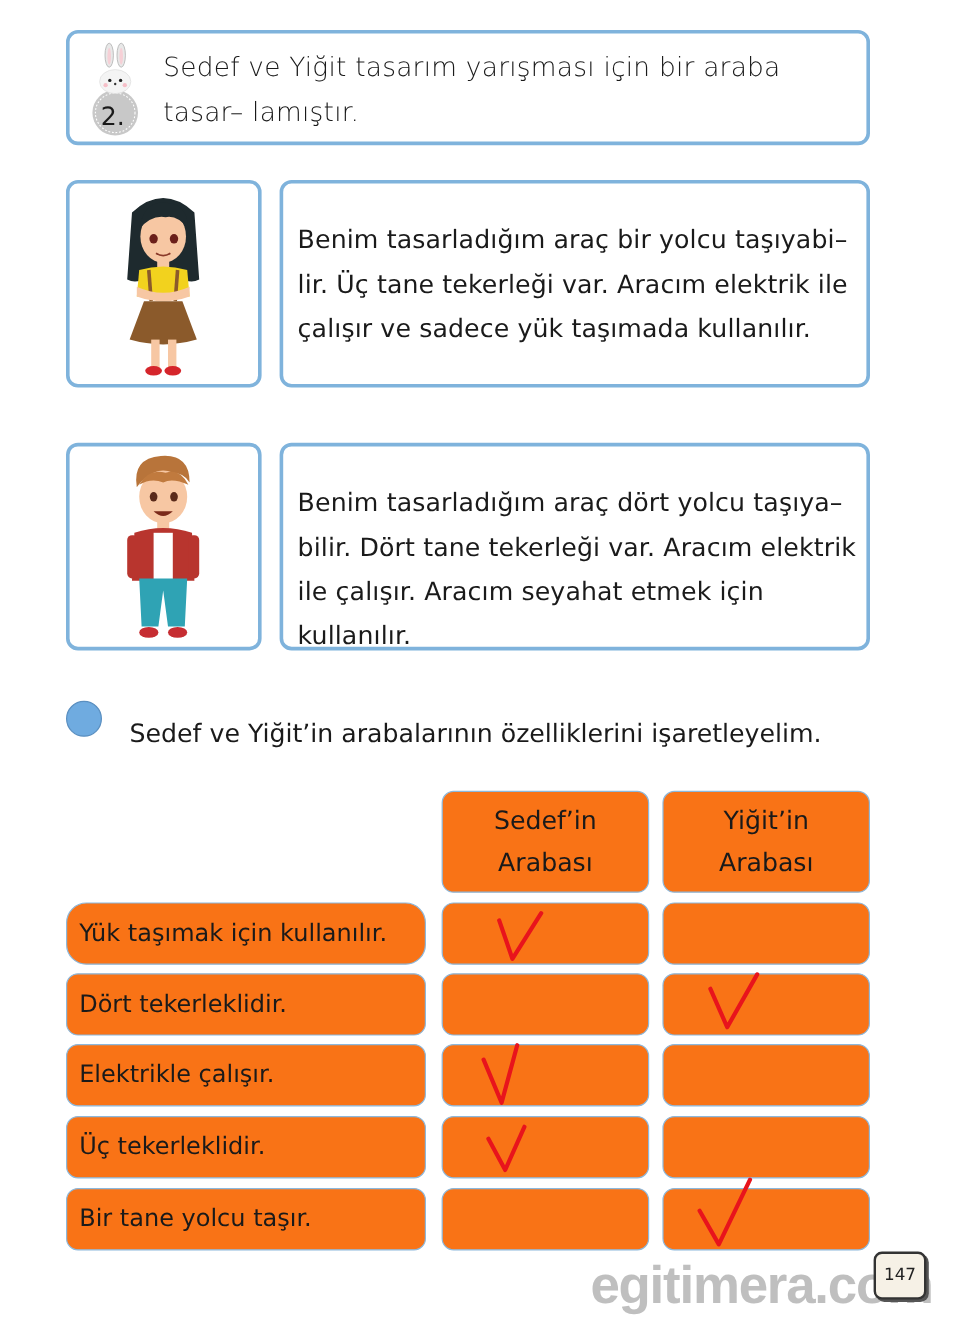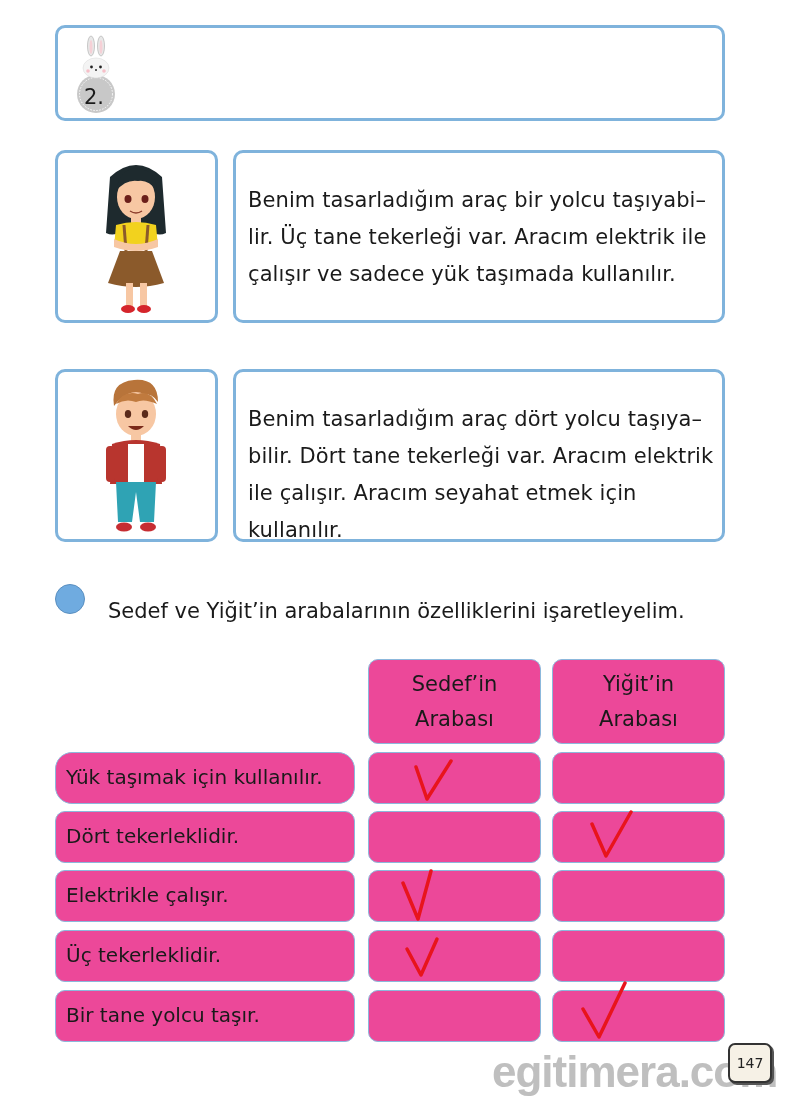--- a/index.html
+++ b/index.html
@@ -9,21 +9,21 @@
   .box {
     position: absolute;
     border: 3px solid #7fb3dc;
     border-radius: 10px;
     background: #ffffff;
   }
   .thin {
     position: absolute;
     border: 1.5px solid #8cb8dc;
     border-radius: 10px;
-    background: #ec4899;
+    background: #f97316;
   }
 
   
   #q-box { left: 55px; top: 25px; width: 670px; height: 96px; }
   #q-badge { position: absolute; left: 16px; top: 6px; width: 46px; height: 82px; }
   #q-text {
     position: absolute; left: 78px; top: 10px; width: 580px;
     font-size: 22px; line-height: 38px; font-weight: 300; letter-spacing: 0.2px;
   }
 
@@ -84,20 +84,21 @@
     <circle cx="22" cy="60" r="19" fill="#c8c8c8"></circle>
     <circle cx="22" cy="60" r="16.5" fill="none" stroke="#fff" stroke-width="0.9" stroke-dasharray="1.5 1.5"></circle>
     <ellipse cx="22" cy="34" rx="13" ry="10" fill="#f4f4f4" stroke="#ddd" stroke-width="0.6"></ellipse>
     <circle cx="17.5" cy="33" r="1.4" fill="#222"></circle>
     <circle cx="26.5" cy="33" r="1.4" fill="#222"></circle>
     <circle cx="22" cy="36" r="1" fill="#333"></circle>
     <circle cx="14" cy="37" r="1.8" fill="#f6bfc8"></circle>
     <circle cx="30" cy="37" r="1.8" fill="#f6bfc8"></circle>
     <text x="20" y="70" font-family="DejaVu Sans, sans-serif" font-size="21" text-anchor="middle" fill="#1a1a1a">2.</text>
   </svg>
+  <div id="q-text">Sedef ve Yiğit tasarım yarışması için bir araba tasar– lamıştır.</div>
 </div>
 
 <div class="box avatar-box" id="girl-box">
   <svg width="157" height="167" viewBox="0 0 157 167">
 
     <path d="M52 24 Q78 0 104 24 L108 80 Q100 84 92 78 L64 78 Q56 84 48 80 Z" fill="#1e2a2e"></path>
 
     <ellipse cx="78" cy="44" rx="19" ry="22" fill="#f7c7a3"></ellipse>
 
     <path d="M58 38 Q62 14 80 16 Q98 16 99 38 Q90 26 80 28 Q68 26 58 38 Z" fill="#1e2a2e"></path>

